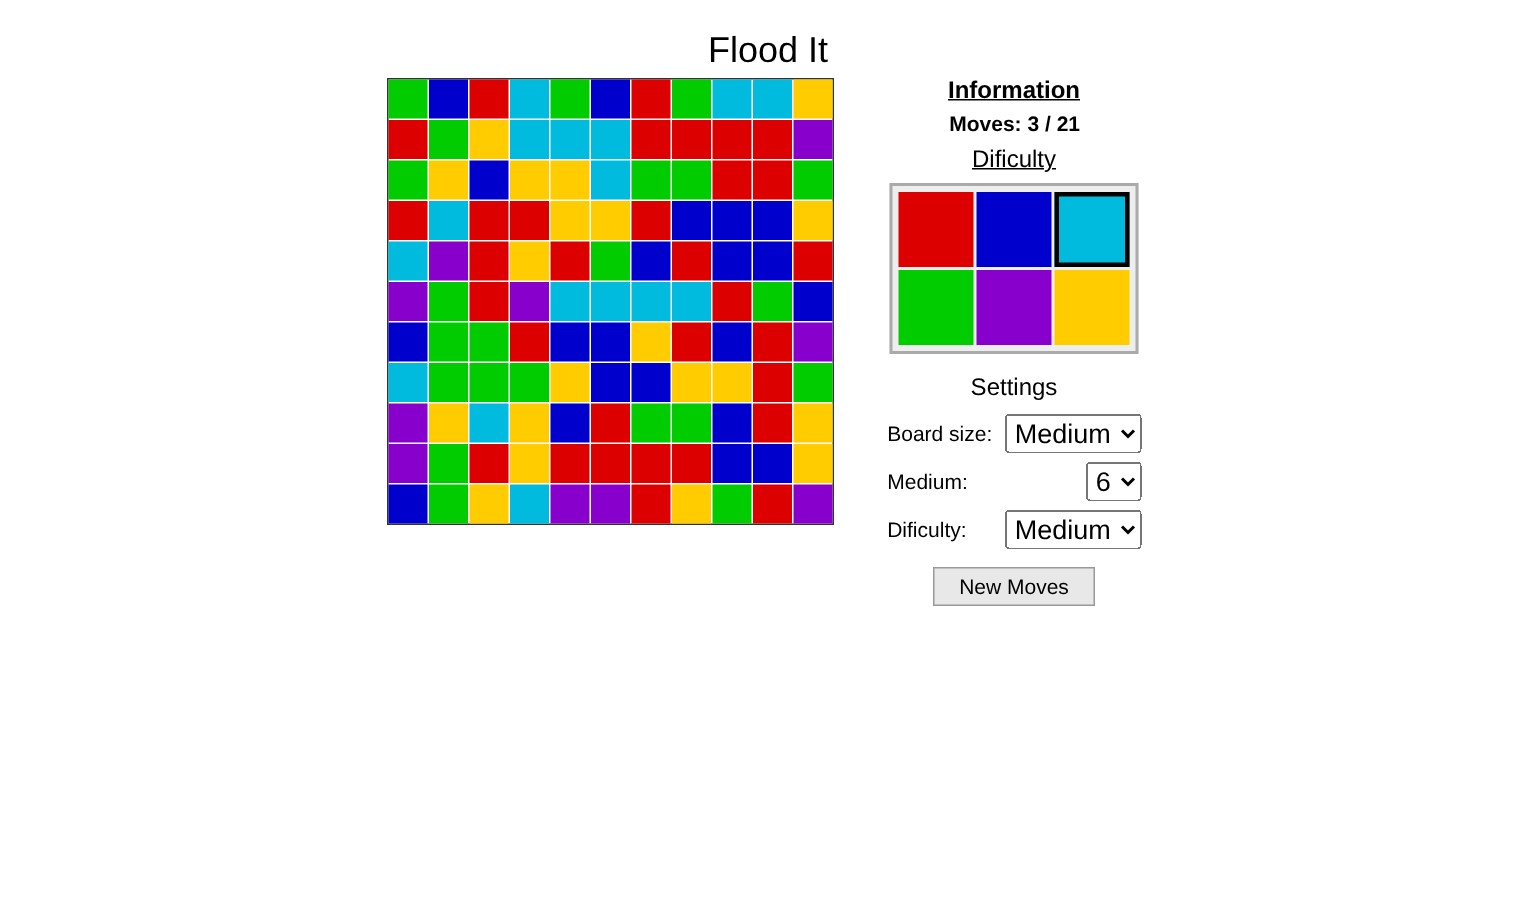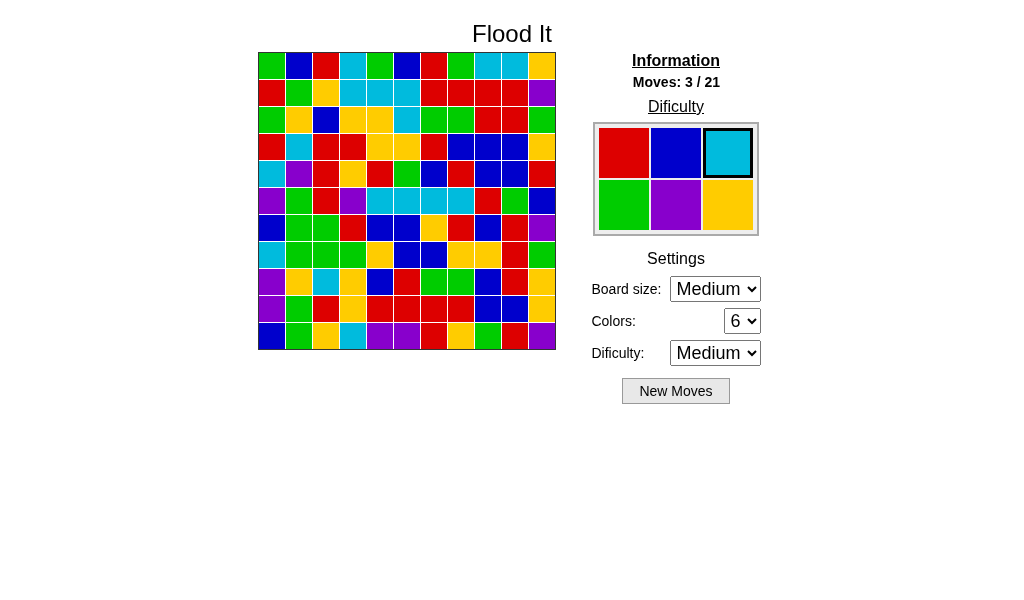--- a/index.html
+++ b/index.html
@@ -263,21 +263,21 @@
         </div>
     </div>
 
     <div id="settings-section">
       <div id="settings-title">Settings</div>
       <div class="setting-row">
         <label>Board size:</label>
         <select id="board-size-select"><option value="Small">Small</option><option value="Medium" selected="">Medium</option><option value="Large">Large</option></select>
       </div>
       <div class="setting-row">
-        <label>Colors:</label>
+        <label>Medium:</label>
         <select id="colors-select"><option value="4">4</option><option value="5">5</option><option value="6" selected="">6</option><option value="7">7</option></select>
       </div>
       <div class="setting-row">
         <label>Dificulty:</label>
         <select id="difficulty-select"><option value="Easy">Easy</option><option value="Medium" selected="">Medium</option><option value="Hard">Hard</option></select>
       </div>
       <button id="new-game-btn">New Moves</button>
     </div>
   </div>
 </div>

